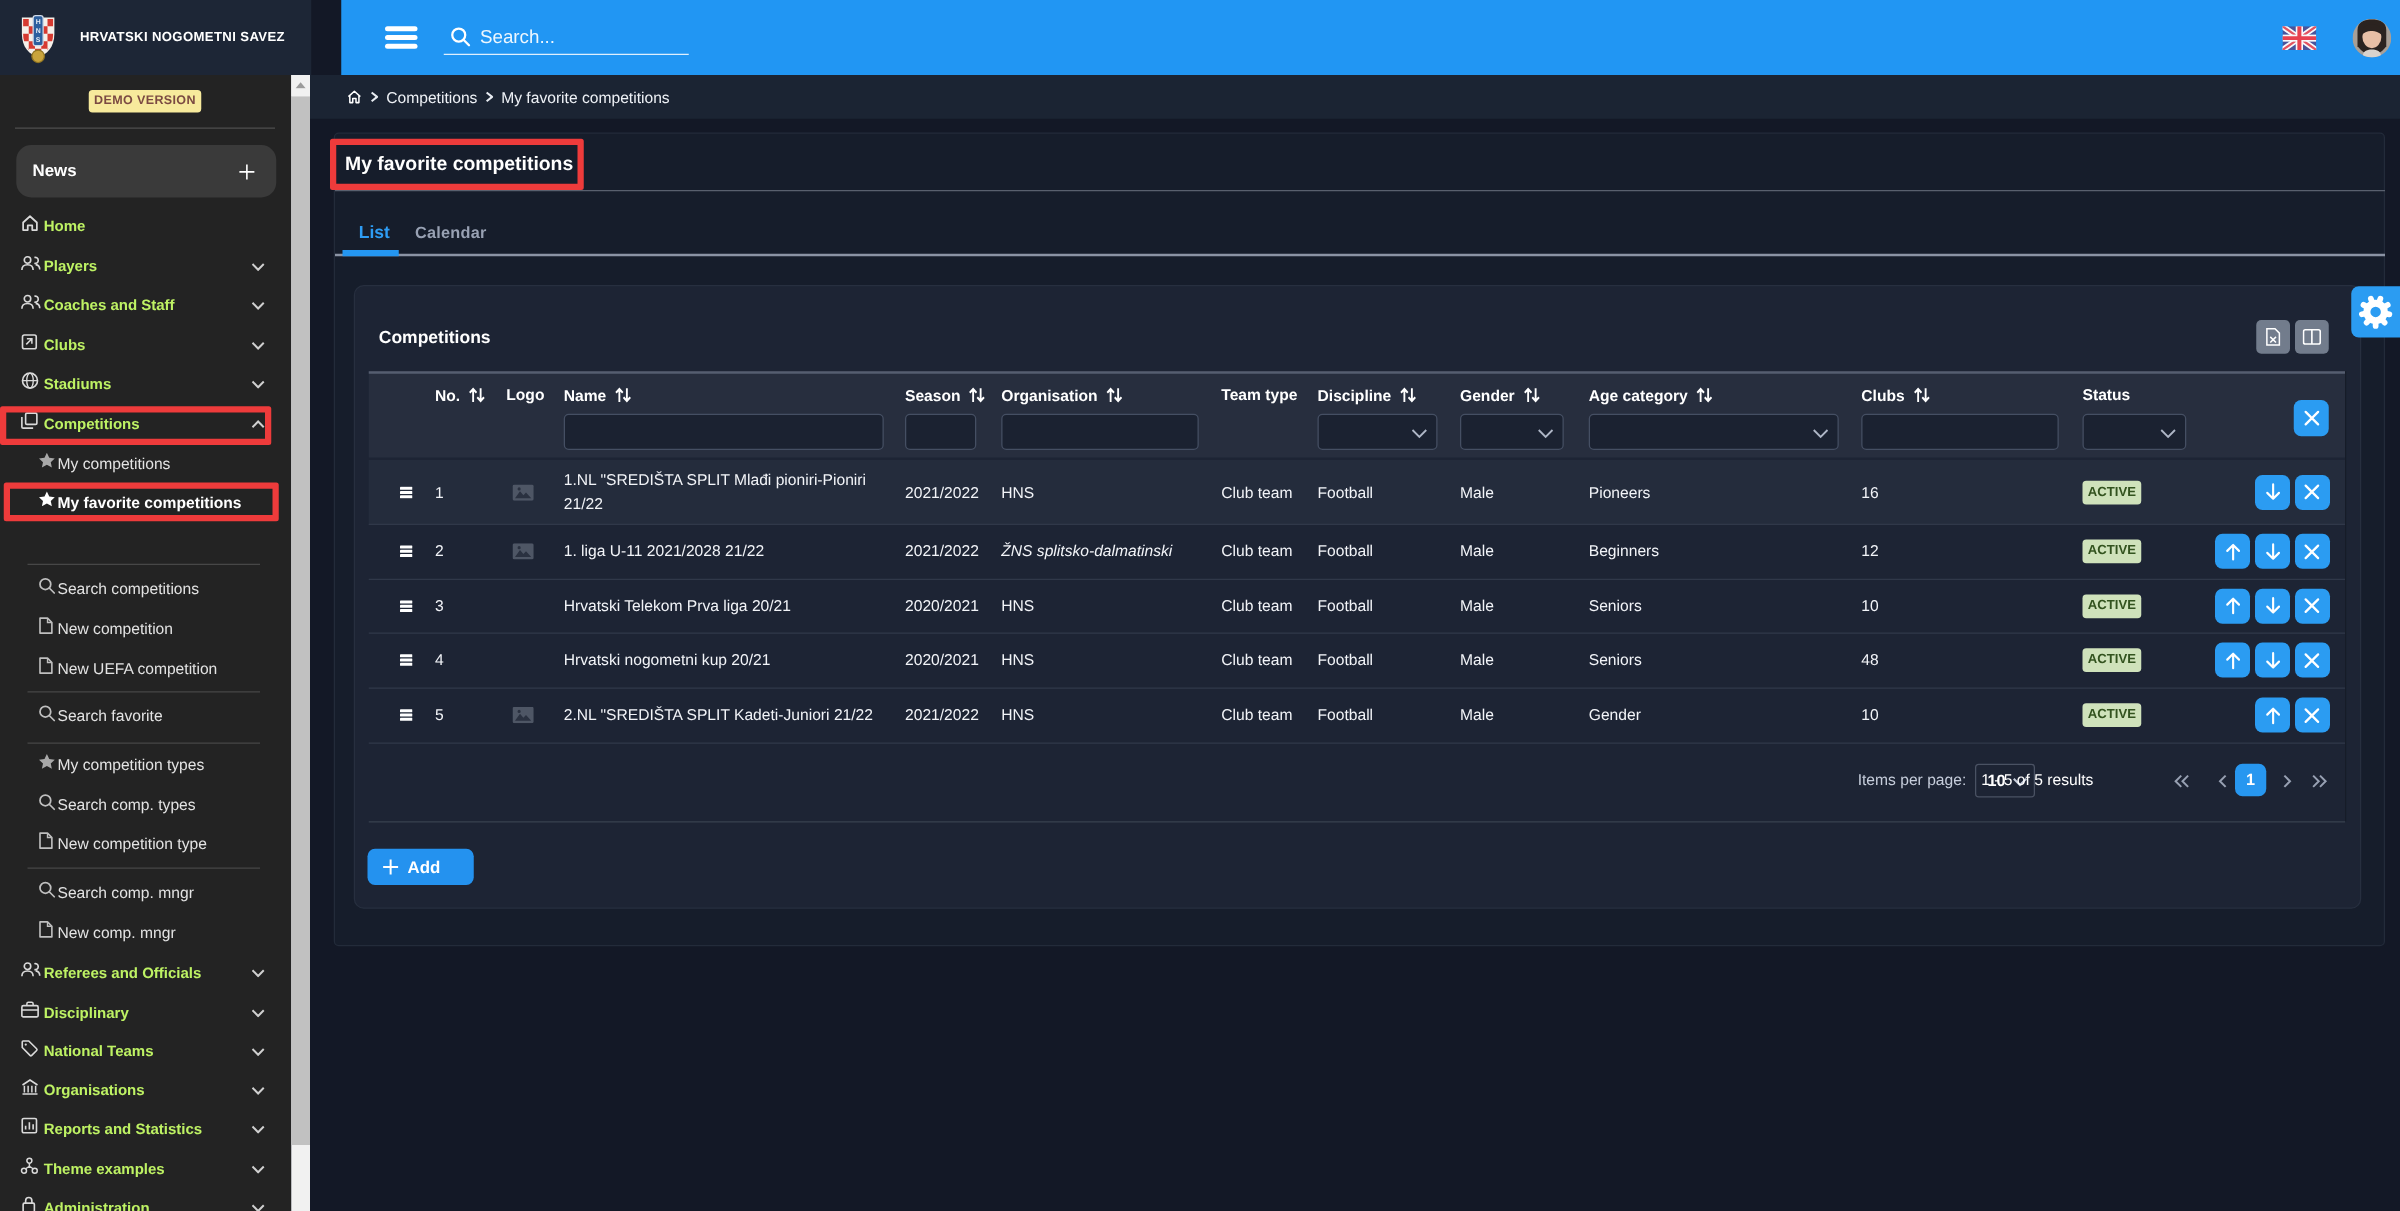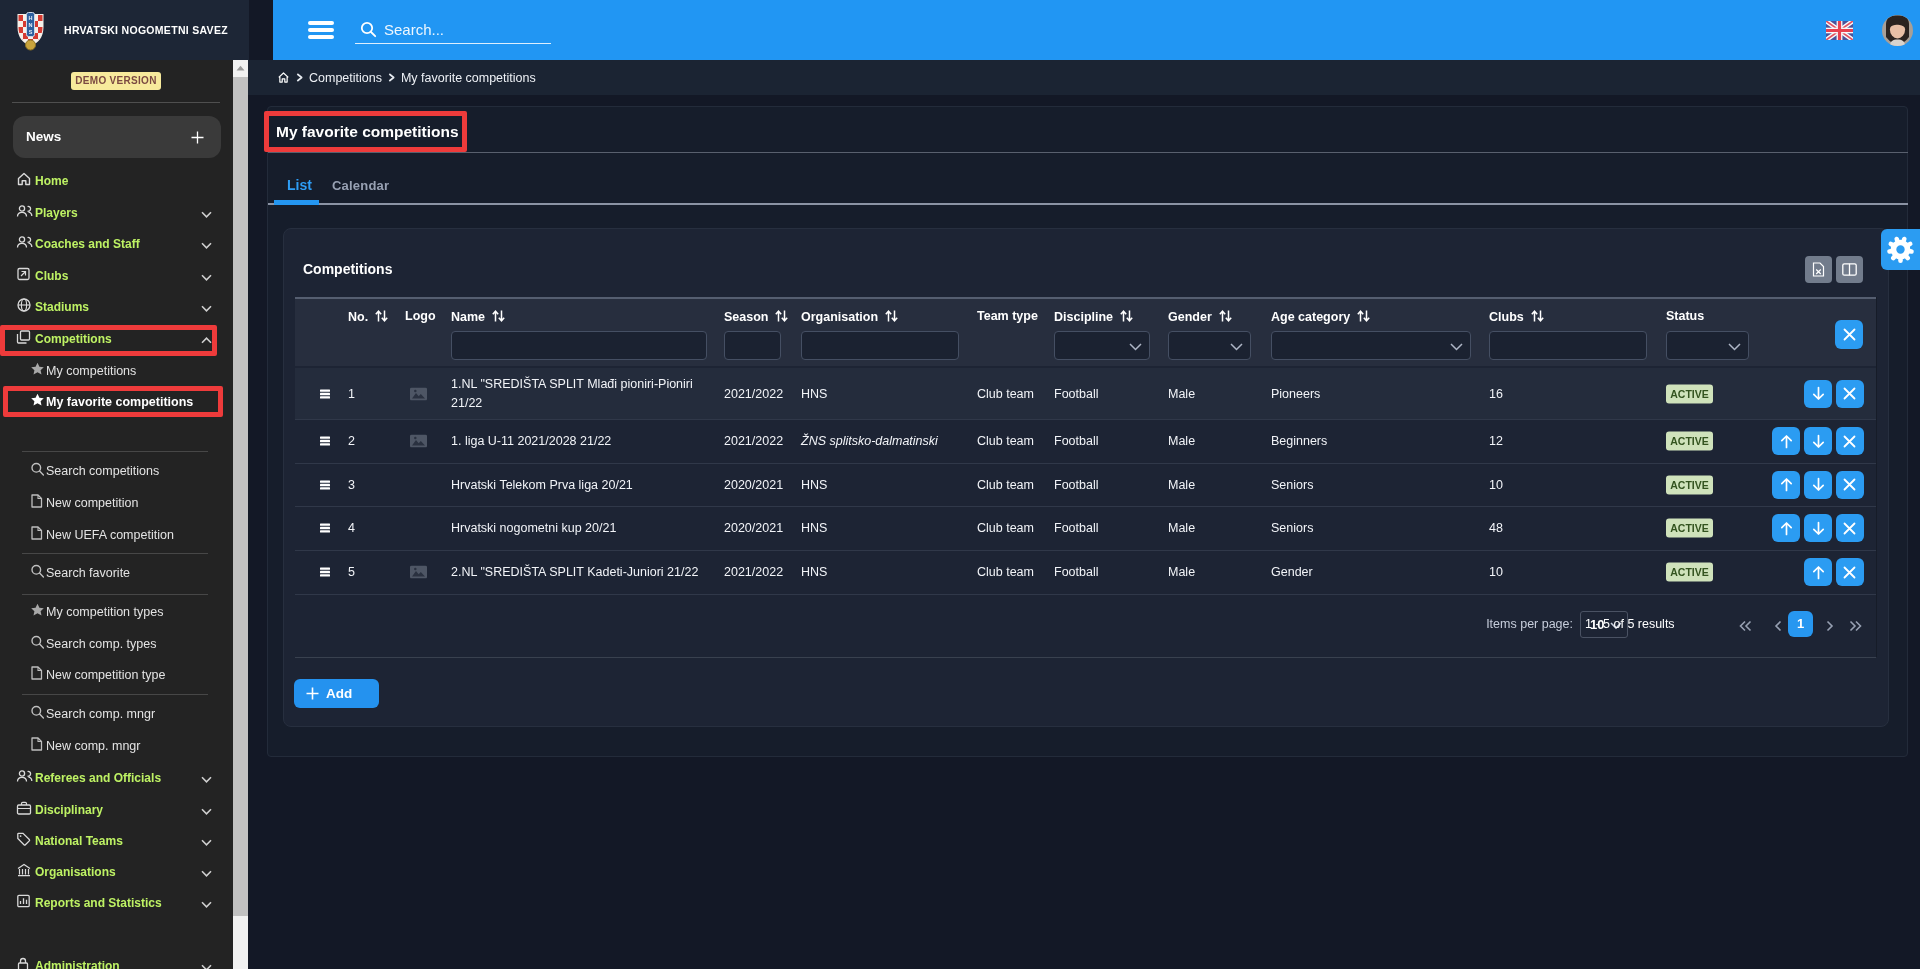--- a/index.html
+++ b/index.html
@@ -313,20 +313,32 @@
   <div class="mi" style="top:827px">
       <span class="ico"><svg width="15" height="15" viewBox="0 0 15 15">
           <rect x="1.8" y="1.8" width="11.4" height="11.4" rx="1.2" fill="none" stroke="#d9d9d9" stroke-width="1.3"></rect>
           <path d="M4.5 10.5 V7.5 M7.5 10.5 V4.8 M10.5 10.5 V6.3" stroke="#d9d9d9" stroke-width="1.3"></path>
         </svg></span>
       <span class="txt">Reports and Statistics</span>
       <span class="chev"><svg width="11" height="7" viewBox="0 0 11 7">
           <path d="M1 1.2 L5.5 5.8 L10 1.2" fill="none" stroke="#cfcfcf" stroke-width="1.6"></path>
         </svg></span>
     </div>
+  <div class="mi" style="top:858.5px">
+      <span class="ico"><svg width="15" height="15" viewBox="0 0 15 15">
+          <circle cx="7.5" cy="3.5" r="2" fill="none" stroke="#d9d9d9" stroke-width="1.2"></circle>
+          <circle cx="3.2" cy="11.5" r="2" fill="none" stroke="#d9d9d9" stroke-width="1.2"></circle>
+          <circle cx="11.8" cy="11.5" r="2" fill="none" stroke="#d9d9d9" stroke-width="1.2"></circle>
+          <path d="M7.5 5.5 V8 M7.5 8 L4.2 10.2 M7.5 8 L10.8 10.2" stroke="#d9d9d9" stroke-width="1.2" fill="none"></path>
+        </svg></span>
+      <span class="txt">Theme examples</span>
+      <span class="chev"><svg width="11" height="7" viewBox="0 0 11 7">
+          <path d="M1 1.2 L5.5 5.8 L10 1.2" fill="none" stroke="#cfcfcf" stroke-width="1.6"></path>
+        </svg></span>
+    </div>
   <div class="mi" style="top:890px">
       <span class="ico"><svg width="14" height="15" viewBox="0 0 14 15">
           <rect x="2.5" y="6.5" width="9" height="7" rx="1" fill="none" stroke="#d9d9d9" stroke-width="1.3"></rect>
           <path d="M4.5 6.5 V4.5 a2.5 2.5 0 0 1 5 0 V6.5" fill="none" stroke="#d9d9d9" stroke-width="1.3"></path>
         </svg></span>
       <span class="txt">Administration</span>
       <span class="chev"><svg width="11" height="7" viewBox="0 0 11 7">
           <path d="M1 1.2 L5.5 5.8 L10 1.2" fill="none" stroke="#cfcfcf" stroke-width="1.6"></path>
         </svg></span>
     </div>

